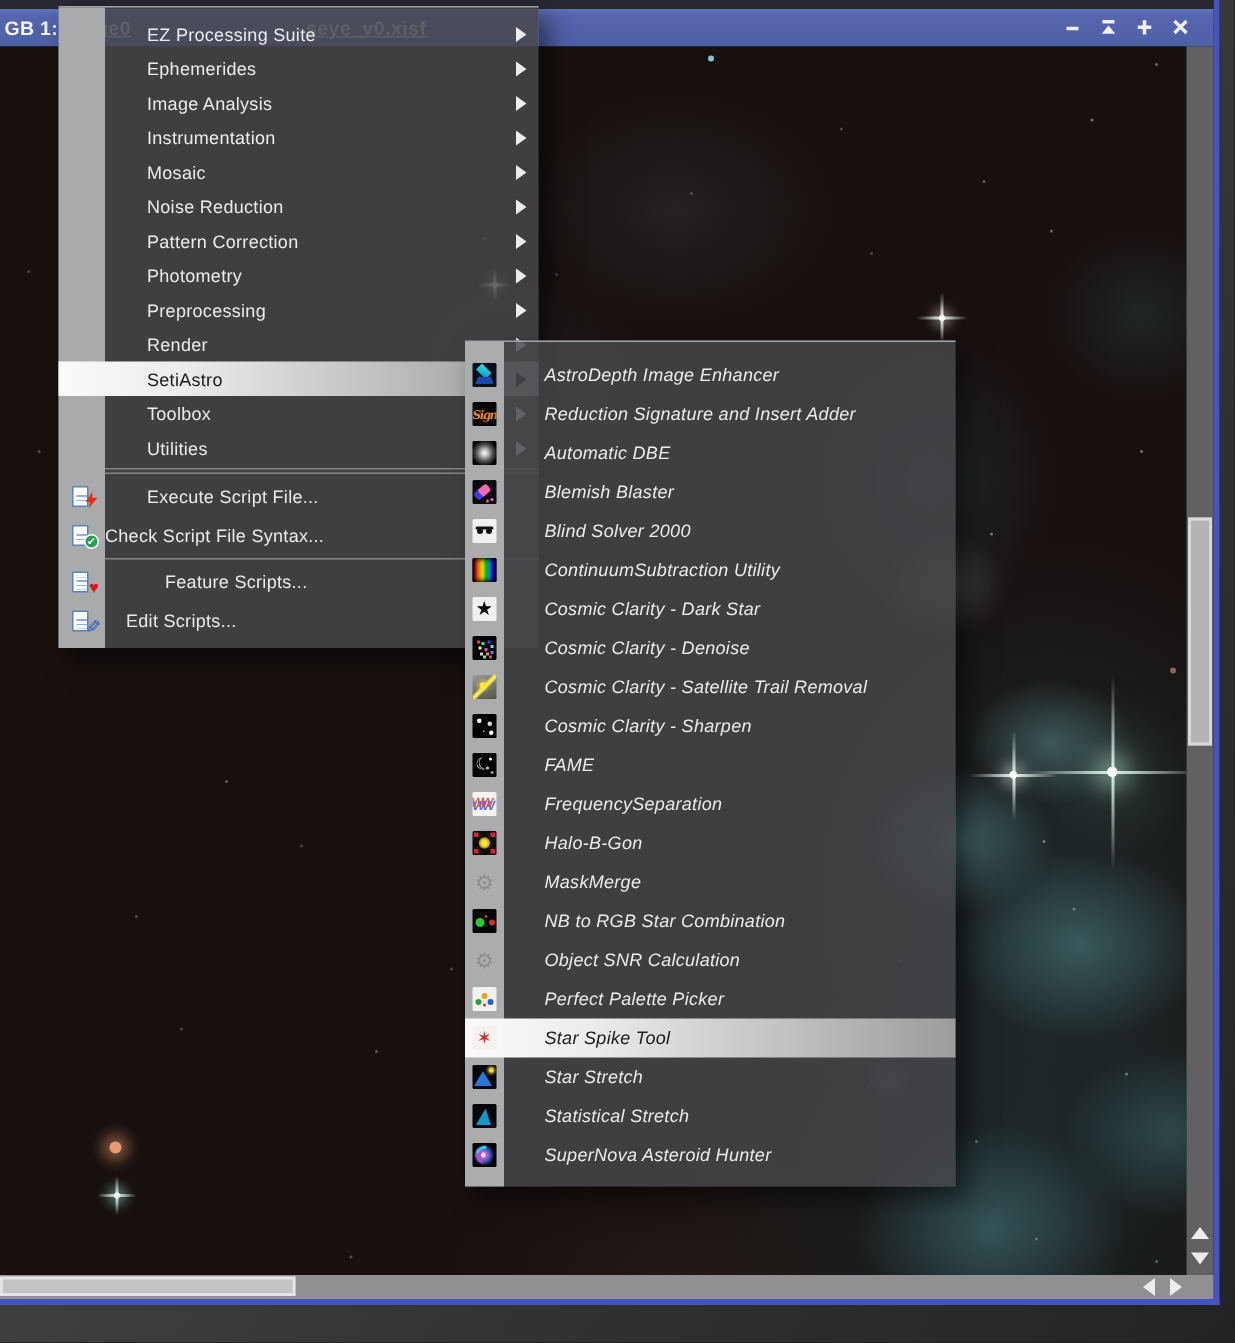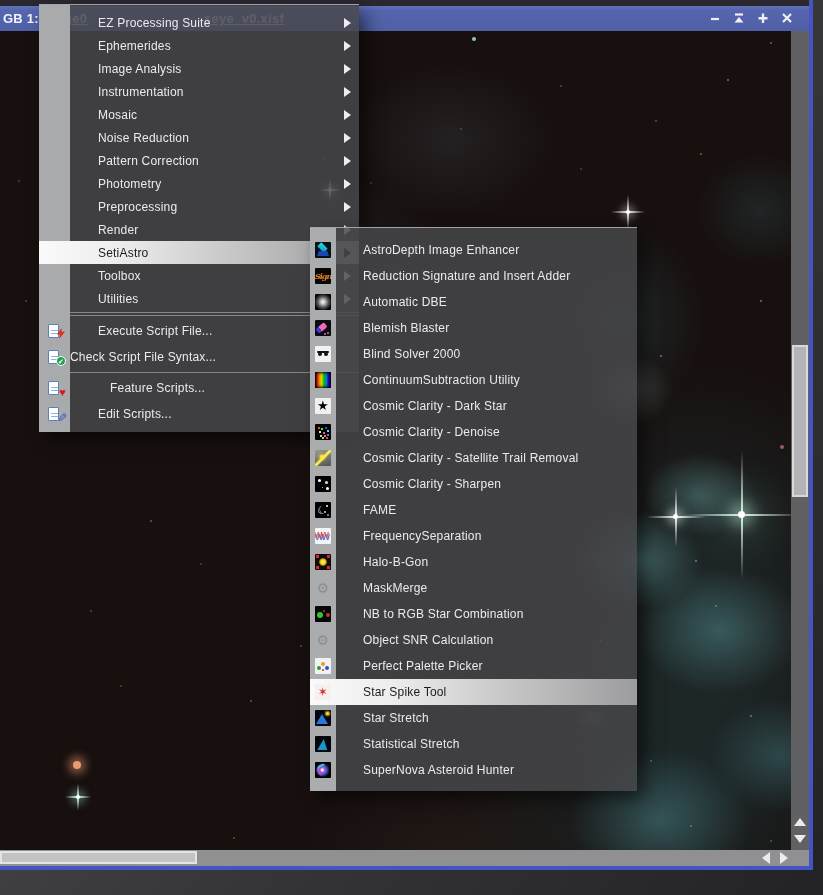--- a/index.html
+++ b/index.html
@@ -105,21 +105,21 @@
     box-shadow:7px 8px 16px rgba(0,0,0,.5);box-sizing:border-box;}
   .gutter{position:absolute;left:0;top:0;bottom:0;background:#a9aaac;}
   #script-menu{left:39px;top:4px;width:320px;padding:6px 0 5px 0;z-index:20;}
   #script-menu .gutter{width:31px;}
   #seti-submenu{left:310px;top:227px;width:327px;padding:9px 0 8px 0;z-index:21;}
   #seti-submenu .gutter{width:26px;background:#abacae;}
   .mrow{position:relative;display:flex;align-items:center;font-size:12px;color:#ebebed;
     letter-spacing:.2px;cursor:default;z-index:1;}
   .cat{height:23px;}
   .act{height:26px;}
-  .srow{height:26px;}
+  .srow{height:26px;font-style:italic;}
   .cat .mlabel{margin-left:59px;}
   .srow .mlabel{margin-left:27px;}
   .mlabel{white-space:nowrap;}
   .arrow{margin-left:auto;margin-right:8px;width:0;height:0;
     border-top:5px solid transparent;border-bottom:5px solid transparent;border-left:7px solid #ededef;}
   .shortcut{margin-left:auto;padding-right:45px;font-size:12px;}
   .highlighted{background:linear-gradient(90deg,#fafafa 0%,#ededed 25%,#9c9c9e 100%);color:#1b1b1b;}
   .highlighted .arrow{border-left-color:#1d1d1d;}
   .disabled .mlabel,.disabled .shortcut{color:#9da0a2;}
   .sep{height:1px;background:rgba(138,138,141,.95);margin:2px 0 2px 31px;position:relative;z-index:1;}
@@ -387,21 +387,21 @@
 
     <div>
 
     <div class="mrow act">
           <span class="g-icon icon-feature-scripts"></span>
           <span class="mlabel" style="margin-left:40px">Feature Scripts...</span>
 
         </div>
         <div class="mrow act">
           <span class="g-icon icon-edit-scripts"></span>
-          <span class="mlabel" style="margin-left:28px">Edit Scripts...</span>
+          <span class="mlabel" style="margin-left:14px">Edit Scripts...</span>
 
         </div>
       </div>
   </div>
 
   <div class="menu-panel" id="seti-submenu">
     <div class="gutter"></div>
     <div>
 
     <div class="mrow srow">

